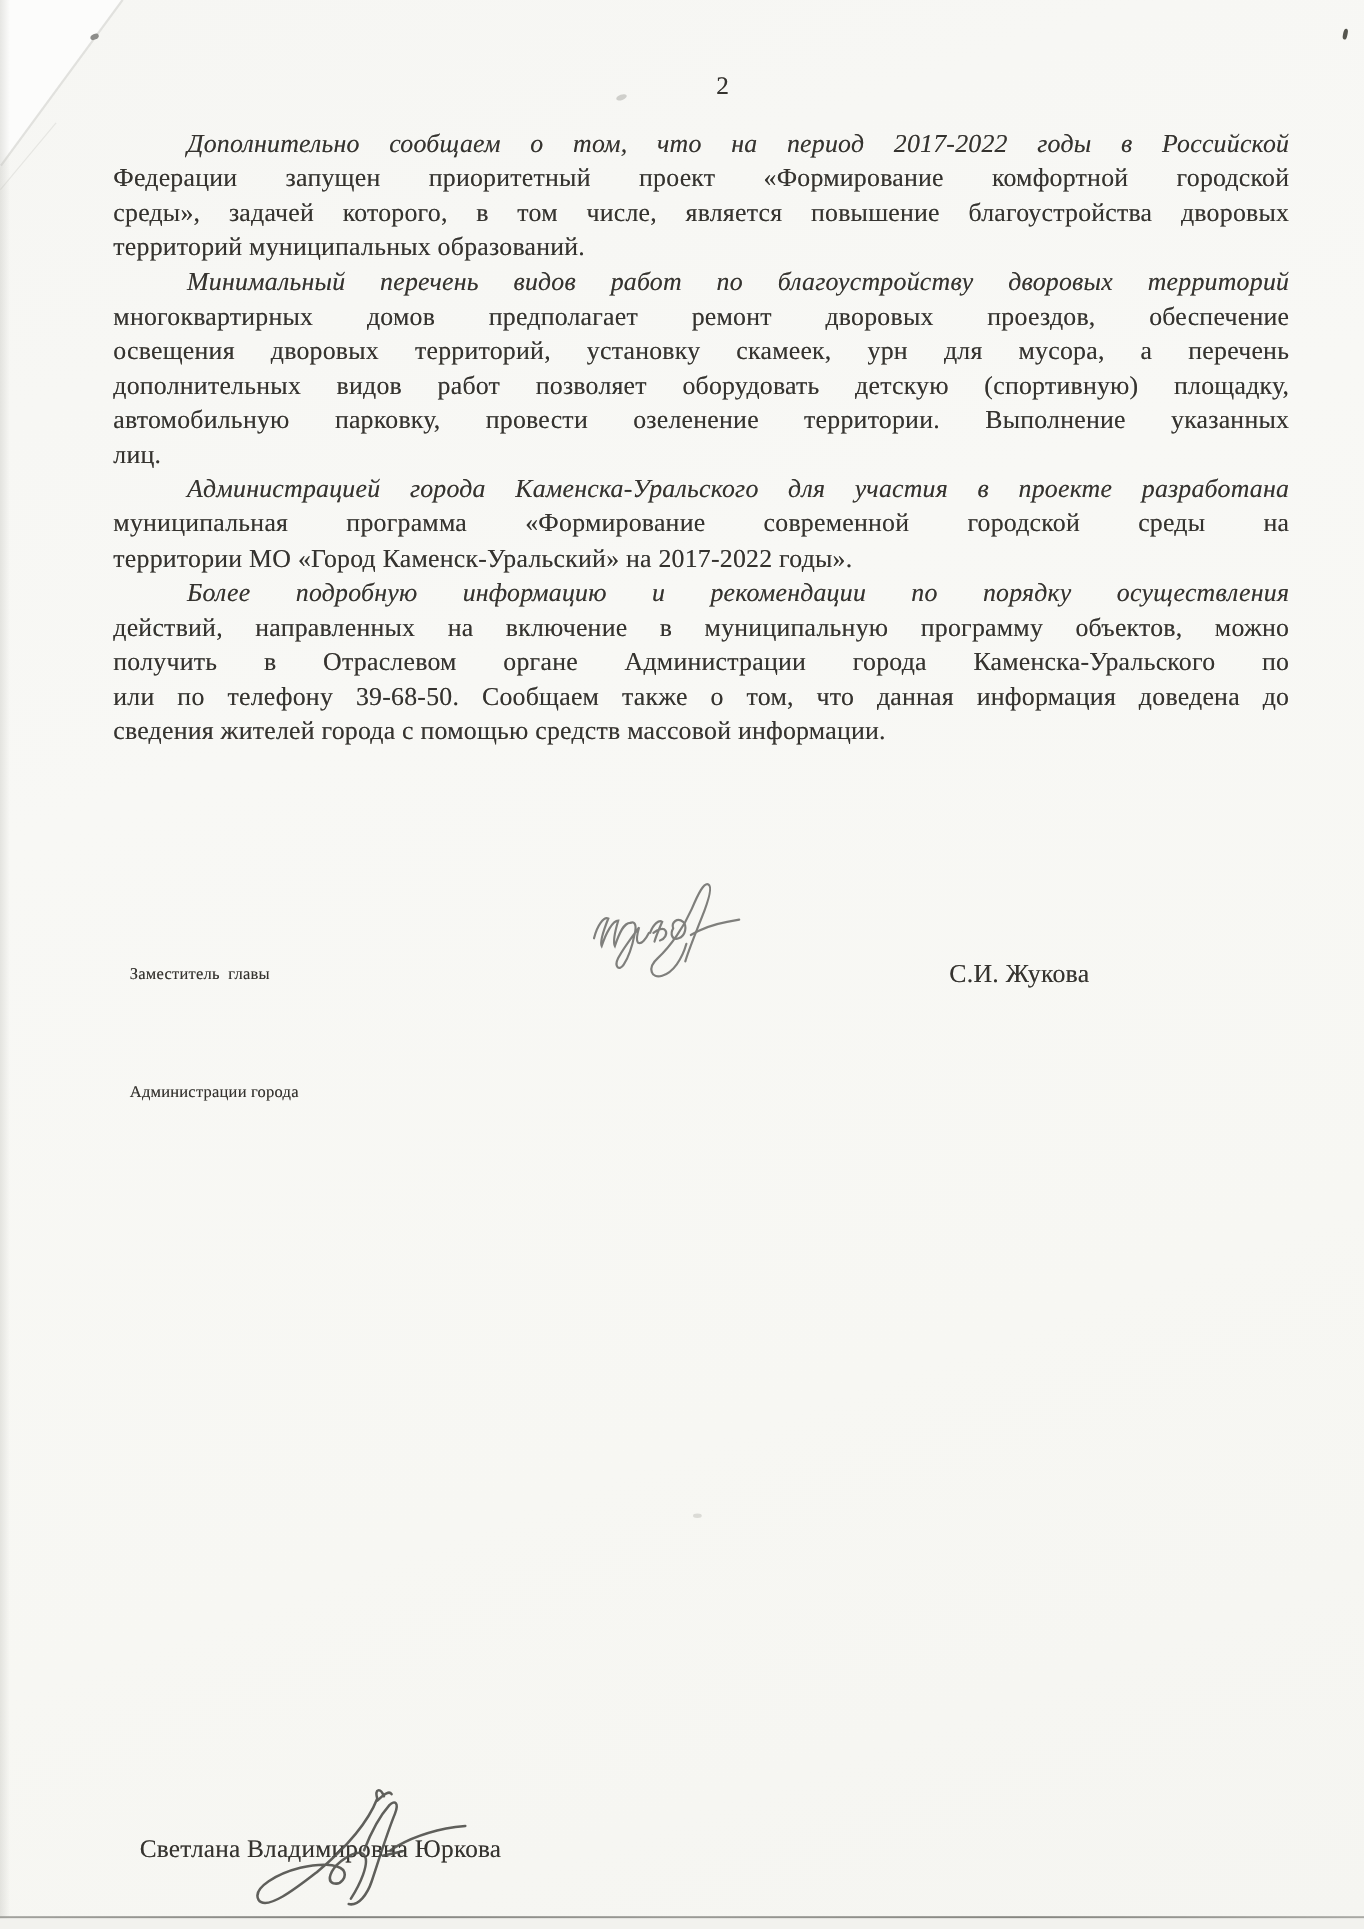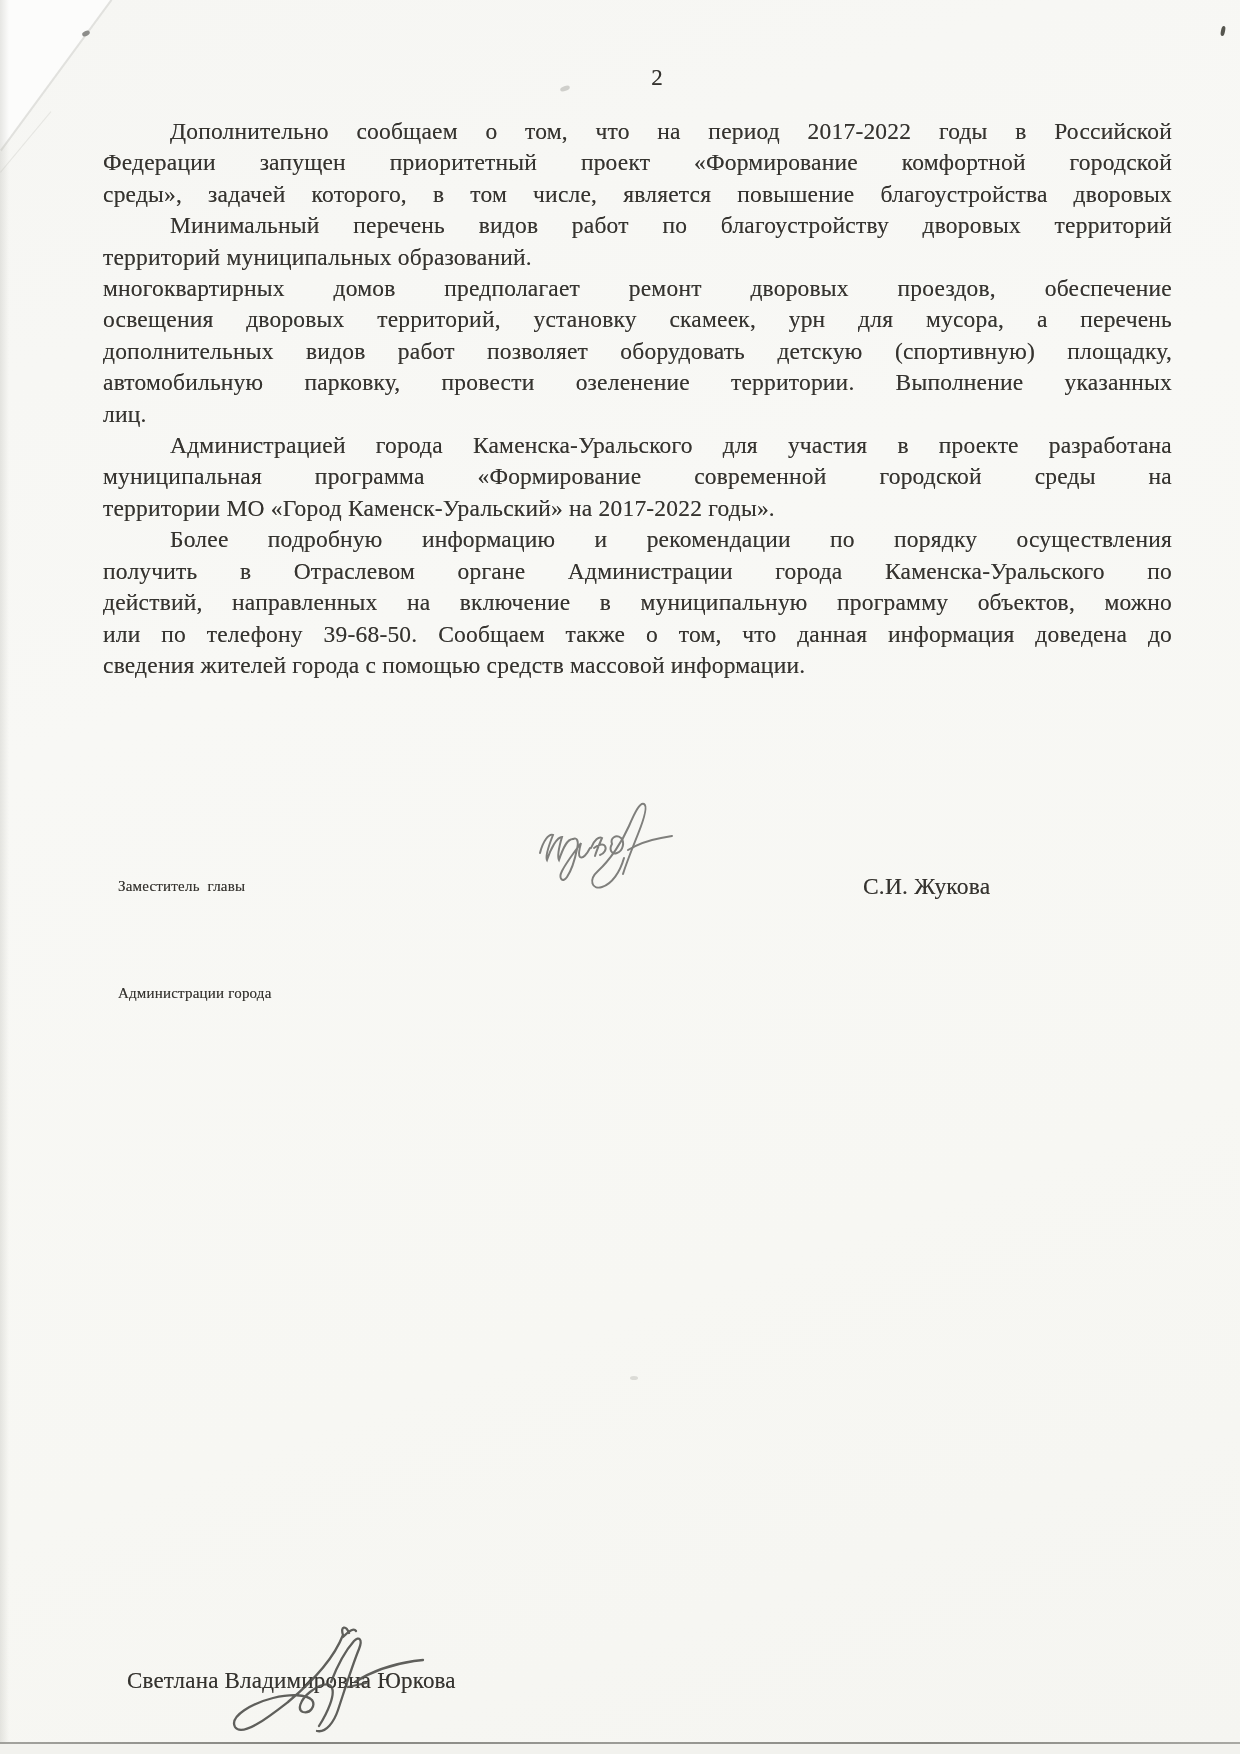--- a/index.html
+++ b/index.html
@@ -14,21 +14,21 @@
   .page-number{
     position:absolute;left:607px;top:64px;width:100px;
     font-size:23px;line-height:28px;text-align:center;
   }
   .body-text{
     position:absolute;left:103px;top:116px;width:1069px;
     font-size:23.5px;line-height:31.4px;
   }
   .body-text .line{ text-align:justify; text-align-last:left; white-space:normal; }
   .body-text .line.just{ text-align-last:justify; }
-  .body-text .line.indent{ padding-left:67px; }
+  .body-text .line.indent{ padding-left:67px;font-style:italic; }
 
   .sig-block-left{
     position:absolute;left:118px;top:798px;
     font-size:15px;line-height:35.5px;white-space:pre;font-family:Liberation Serif, serif;
   }
   .sig-name{
     position:absolute;left:863px;top:841px;
     font-size:23.5px;line-height:26px;white-space:pre;margin-top:32px;
   }
   .footer-contact{
@@ -88,33 +88,33 @@
   <div class="speck speck-b"></div>
   <div class="speck speck-c"></div>
   <div class="speck speck-d"></div>
 
   <div class="page-number txt">2</div>
 
   <div class="body-text txt" id="body-text">
       <div class="line indent just">Дополнительно сообщаем о том, что на период 2017-2022 годы в Российской</div>
       <div class="line just">Федерации запущен приоритетный проект «Формирование комфортной городской</div>
       <div class="line just">среды», задачей которого, в том числе, является повышение благоустройства дворовых</div>
+      <div class="line">территорий муниципальных образований.</div>
       <div class="line indent just">Минимальный перечень видов работ по благоустройству дворовых территорий</div>
-      <div class="line">территорий муниципальных образований.</div>
       <div class="line just">многоквартирных домов предполагает ремонт дворовых проездов, обеспечение</div>
       <div class="line just">освещения дворовых территорий, установку скамеек, урн для мусора, а перечень</div>
       <div class="line just">дополнительных видов работ позволяет оборудовать детскую (спортивную) площадку,</div>
       <div class="line just">автомобильную парковку, провести озеленение территории. Выполнение указанных</div>
       <div class="line">лиц.</div>
       <div class="line indent just">Администрацией города Каменска-Уральского для участия в проекте разработана</div>
       <div class="line just">муниципальная программа «Формирование современной городской среды на</div>
       <div class="line">территории МО «Город Каменск-Уральский» на 2017-2022 годы».</div>
       <div class="line indent just">Более подробную информацию и рекомендации по порядку осуществления</div>
+      <div class="line just">действий, направленных на включение в муниципальную программу объектов, можно</div>
       <div class="line just">получить в Отраслевом органе Администрации города Каменска-Уральского по</div>
-      <div class="line just">действий, направленных на включение в муниципальную программу объектов, можно</div>
       <div class="line just">или по телефону 39-68-50. Сообщаем также о том, что данная информация доведена до</div>
       <div class="line">сведения жителей города с помощью средств массовой информации.</div>
     </div>
 
   <div class="sig-block-left txt">
     <div>Заместитель  главы</div>
     <div>Администрации города</div>
   </div>
 
   <svg id="sig-zhukova" class="sig-svg" viewBox="0 0 150 105">

